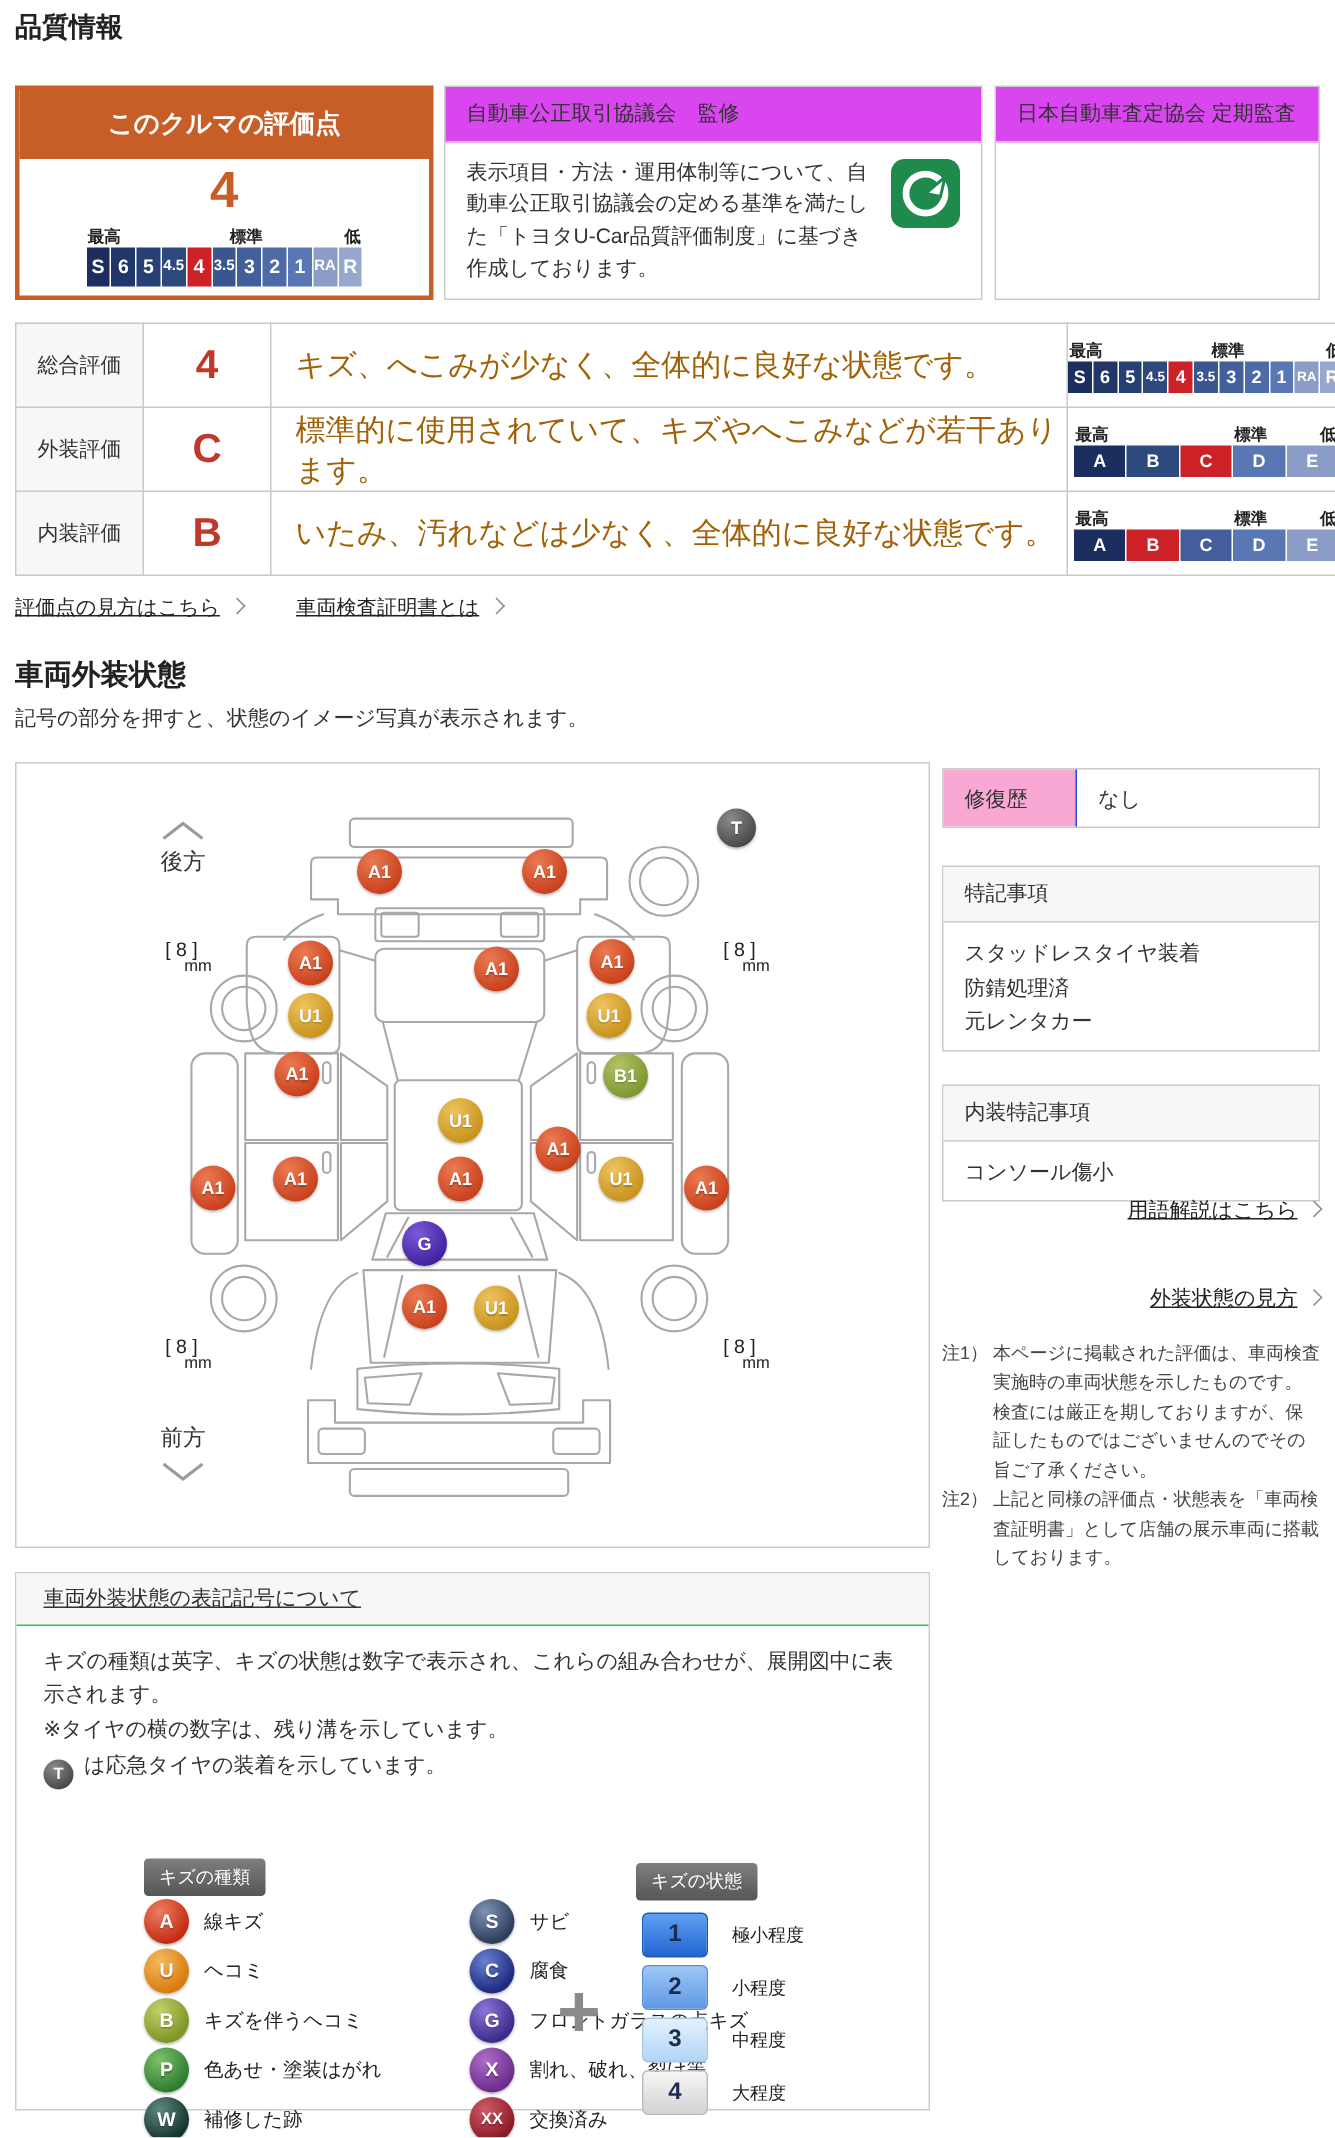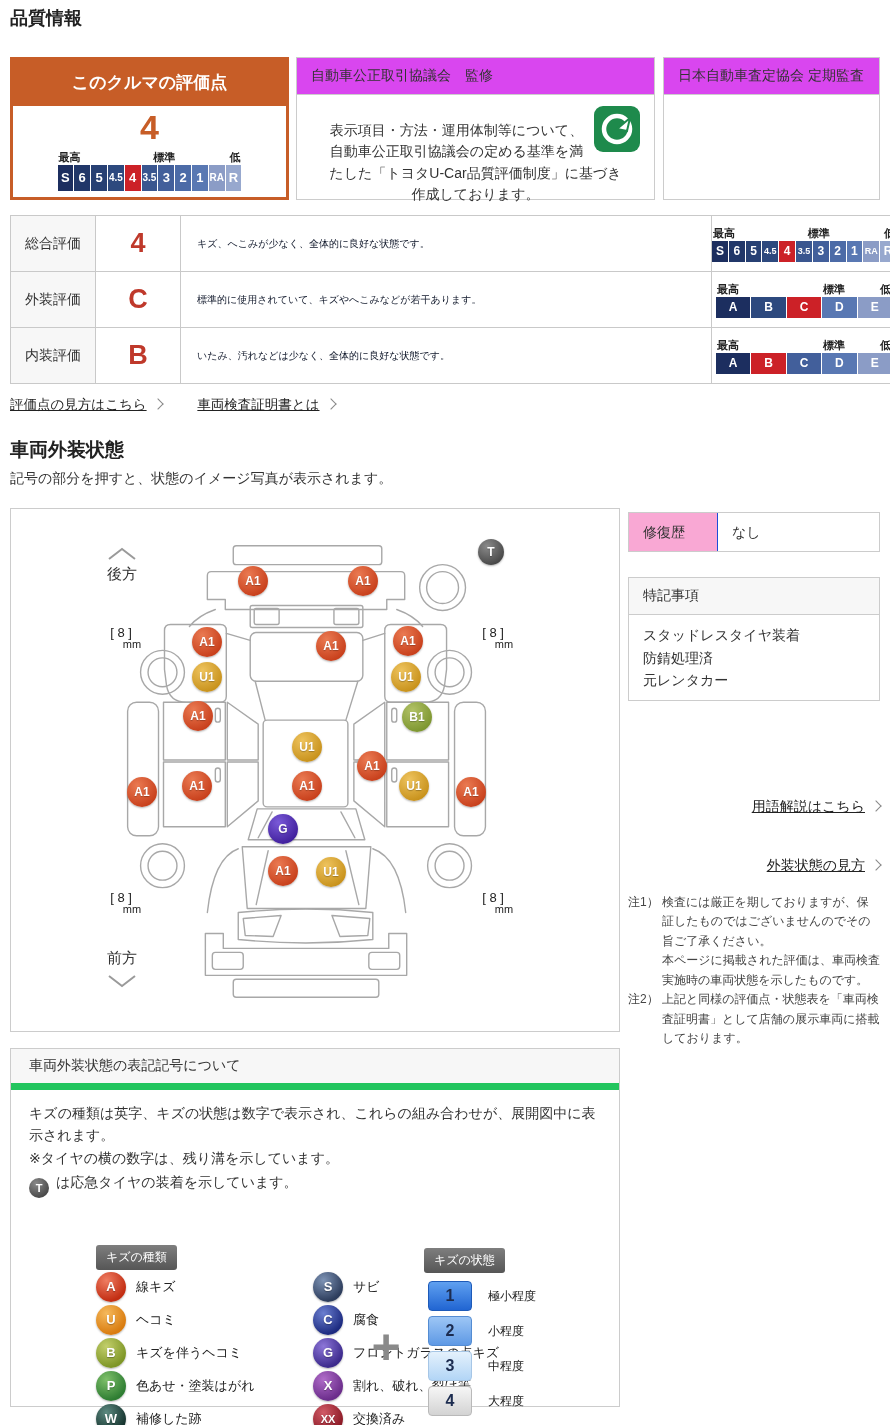--- a/index.html
+++ b/index.html
@@ -10,21 +10,21 @@
 
   
   .score-box{position:absolute;left:10px;top:57px;width:279px;height:143px;border:3px solid #c75d27;box-sizing:border-box;background:#fff;}
   .score-head{height:46px;line-height:46px;background:#c75d27;color:#fff;font-size:17px;font-weight:bold;text-align:center;}
   .score-big{text-align:center;font-size:34px;line-height:40px;font-weight:bold;color:#c75d27;margin-top:1px;}
   .info-box{position:absolute;top:57px;border:1px solid #ccc;box-sizing:border-box;background:#fff;}
   .sup-box{left:296px;width:359px;height:143px;}
   .audit-box{left:663px;width:217px;height:143px;}
   .info-head{height:36px;line-height:35px;background:#d946ef;border-bottom:1px solid #ccc;padding:0 14px;font-size:14px;color:#333;}
   .info-body{padding:9px 14px;font-size:14px;line-height:1.52;color:#333;position:relative;}
-  .info-body p{margin:16px;text-align:center;}
+  .info-body p{margin:0;}
   .aftc-logo{float:right;margin:2px 0 4px 8px;}
   .jaai{position:absolute;right:14px;bottom:-72px;font-size:26px;font-weight:bold;font-style:italic;color:#1b2f6e;letter-spacing:-1px;}
   .audit-body{height:96px;}
 
   
   .scale{position:relative;}
   .scale-lg{width:188px;margin:3px auto 0;}
   .scale-sm{margin:0 auto;}
   .w-sr{width:184px;}
   .w-abcde{width:176px;}
@@ -38,21 +38,21 @@
   .scale-lg .sc-cell{height:26px;line-height:26px;font-size:13px;}
   .scale-lg .sc-wide{font-size:10px;}
   .scale-sm .sc-cell{height:21px;line-height:21px;font-size:12px;}
   .scale-sm .sc-wide{font-size:9px;}
 
   
   .eval-table{position:absolute;left:10px;top:215px;width:870px;border-collapse:collapse;table-layout:fixed;}
   .eval-table td{border:1px solid #c9c9c9;height:55px;padding:0;}
   .et-label{width:84px;background:#f7f7f7;text-align:center;font-size:14px;color:#333;}
   .et-grade{width:84px;text-align:center;font-size:27px;font-weight:bold;color:#bf392b;}
-  .et-desc{width:514px;padding-left:16px !important;font-size:10px;color:#0f172a;}
+  .et-desc{width:514px;padding-left:16px !important;font-size:20px;color:#a16207;}
   .et-scale{width:184px;}
 
   
   .link-row{position:absolute;left:10px;top:396px;font-size:13.5px;}
   .tlink{color:#222;text-decoration:underline;cursor:pointer;margin-right:32px;}
   .chev{display:inline-block;width:7px;height:7px;border-top:1.6px solid #888;border-right:1.6px solid #888;transform:rotate(45deg);margin-left:7px;vertical-align:1px;}
 
   .sec-title{position:absolute;left:10px;top:437px;margin:0;font-size:19px;font-weight:bold;color:#222;}
   .sec-sub{position:absolute;left:10px;top:470px;margin:0;font-size:14px;color:#333;}
 
@@ -87,21 +87,21 @@
   .side-link .txt{text-decoration:underline;color:#222;}
   .glossary{top:798px;}
   .extguide{top:857px;}
   .footnotes{position:absolute;left:628px;top:893px;width:252px;font-size:12px;color:#444;line-height:1.62;}
   .fn-row{display:flex;}
   .fn-label{width:34px;flex:none;}
   .fn-text{flex:1;}
 
   
   .legend-box{position:absolute;left:10px;top:1048px;width:610px;height:359px;border:1px solid #ccc;box-sizing:border-box;background:#fff;}
-  .legend-head{height:34px;line-height:33px;background:#f7f7f7;border-bottom:7px solid #22c55e;padding:0 18px;font-size:14px;}
+  .legend-head{height:34px;line-height:33px;background:#f7f7f7;border-bottom:1px solid #22c55e;padding:0 18px;font-size:14px;text-decoration:underline;}
   .legend-body{position:relative;height:323px;}
   .lg-line{margin:0;padding:0 18px;font-size:14px;line-height:1.6;}
   .lg-line1{padding-top:12px;}
   .lg-line3{margin-top:2px;}
   .mk-inline{display:inline-block;width:20px;height:20px;border-radius:50%;color:#fff;font-size:11px;font-weight:bold;text-align:center;line-height:20px;margin-right:7px;vertical-align:-5px;}
   .badge{position:absolute;display:inline-block;background:linear-gradient(#7e7e7e,#565656);color:#fff;font-size:12px;padding:4px 10px;border-radius:3px;}
   .type-badge{left:85px;top:155px;}
   .state-badge{left:413px;top:158px;}
   .type-col{position:absolute;top:182px;}
   .col1{left:85px;}
@@ -355,30 +355,36 @@
 
   <div class="side-box notes-box">
     <div class="side-head">特記事項</div>
     <div class="side-body">
         <div>スタッドレスタイヤ装着</div>
         <div>防錆処理済</div>
         <div>元レンタカー</div>
       </div>
   </div>
 
+  <div class="side-box interior-box">
+    <div class="side-head">内装特記事項</div>
+    <div class="side-body">
+        <div>コンソール傷小</div>
+      </div>
+  </div>
 
   <div class="side-link glossary"><span class="txt">用語解説はこちら</span><span class="chev"></span></div>
   <div class="side-link extguide"><span class="txt">外装状態の見方</span><span class="chev"></span></div>
 
   <div class="footnotes">
       <div class="fn-row">
         <span class="fn-label">注1）</span>
         <div class="fn-text">
+          <div>本ページに掲載された評価は、車両検査実施時の車両状態を示したものです。</div>
           <div>検査には厳正を期しておりますが、保証したものではございませんのでその旨ご了承ください。</div>
-          <div>本ページに掲載された評価は、車両検査実施時の車両状態を示したものです。</div>
         </div>
       </div>
       <div class="fn-row">
         <span class="fn-label">注2）</span>
         <div class="fn-text">
           <div>上記と同様の評価点・状態表を「車両検査証明書」として店舗の展示車両に搭載しております。</div>
         </div>
       </div>
     </div>
 

